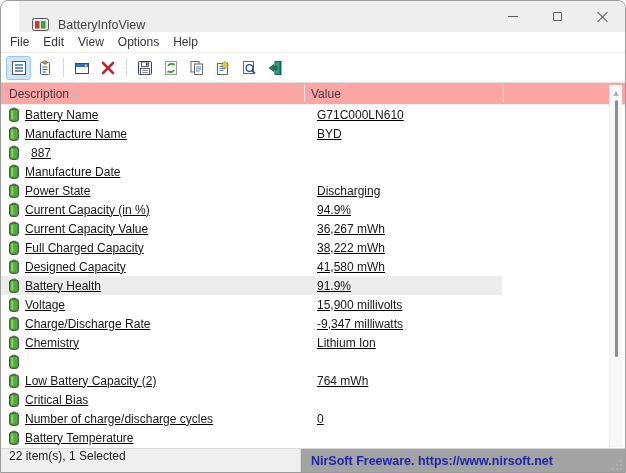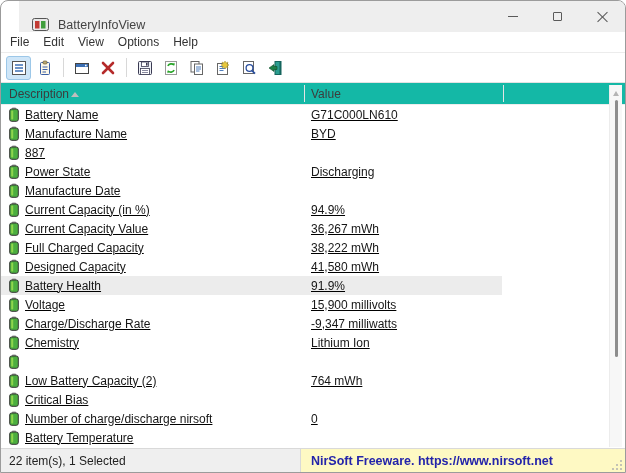--- a/index.html
+++ b/index.html
@@ -56,21 +56,21 @@
     width: 25px; height: 24px;
     display: flex; align-items: center; justify-content: center;
     border: 1px solid transparent; border-radius: 3px;
     margin-right: 1px;
   }
   .tbtn.pressed { background: #cfe6f8; border-color: #9cc7e8; }
   .tsep { width: 1px; height: 19px; background: #d8d8d8; margin: 0 5px; }
 
   
   .list-header {
-    position: relative; height: 22px; background: #14b8a6;
+    position: relative; height: 22px; background: #fca5a5;
     font-size: 12px; color: #3c3c3c;
     border-bottom: 1px solid #ededed;
   }
   .col-desc { position: absolute; left: 8px; top: 4px; }
   .sort-asc { position: absolute; left: 70px; top: 9px;
     width: 0; height: 0; border-left: 4px solid transparent; border-right: 4px solid transparent;
     border-bottom: 5px solid #bdbdbd; }
   .col-value { position: absolute; left: 310px; top: 4px; }
   .hdr-sep { position: absolute; top: 2px; bottom: 2px; width: 1px; background: #e4e4e4; }
   .hdr-sep.s1 { left: 303px; }
@@ -81,21 +81,21 @@
   .row {
     display: flex; align-items: center;
     height: 19px; padding-left: 8px;
     font-size: 12px; color: #161616;
   }
   .row.selected {
     background: linear-gradient(to right, #ececec 0, #ececec 501px, transparent 501px);
   }
   .batt { width: 10px; height: 15px; flex: 0 0 auto; margin-right: 6px; }
   .cell-desc { width: 286px; white-space: nowrap; overflow: hidden; }
-  .cell-value { flex: 1; white-space: nowrap; }
+  .cell-value { flex: 1; white-space: nowrap; margin-left: 6px; }
 
   
   .scrollbar {
     position: absolute; top: 84px; bottom: 25px; right: 3px; width: 13px;
     background: #f7f7f7; border-left: 1px solid #ececec;
   }
   .sb-up {
     position: absolute; top: 6px; left: 3px;
     width: 0; height: 0;
     border-left: 3.5px solid transparent; border-right: 3.5px solid transparent;
@@ -108,23 +108,23 @@
   }
 
   
   .statusbar {
     position: absolute; left: 0; right: 0; bottom: 0; height: 24px;
     background: #efefef; border-top: 1px solid #d9d9d9;
     display: flex; align-items: center;
     font-size: 12px; color: #222;
   }
   .status-left { width: 300px; padding-left: 8px; height: 100%;
-    display: flex; align-items: center; border-right: 1px solid #d9d9d9; }
+    display: flex; align-items: flex-start; border-right: 1px solid #d9d9d9; }
   .status-right { flex: 1; padding-left: 10px; height: 100%;
-    display: flex; align-items: center; background: #fef9c3;
+    display: flex; align-items: center; background: #a3a3a3;
     font-weight: bold; color: #2424aa; font-size: 12.5px; }
   .grip { position: absolute; right: 2px; bottom: 2px; }
 </style>
 </head>
 <body>
 
 <div class="window">
 
   <div class="titlebar">
     <svg class="app-icon" viewBox="0 0 17 15">
@@ -274,38 +274,38 @@
         <rect x="2.2" y="3.6" width="2" height="9" rx="1" fill="#8fd64d"></rect>
       </svg>
       <span class="cell-value">887</span>
     </div>
       <div class="row">
       <svg class="batt" viewBox="0 0 10 15">
         <rect x="3" y="0.5" width="4" height="2.5" rx="0.8" fill="#9a9a9a"></rect>
         <rect x="0.7" y="2" width="8.6" height="12.3" rx="2" fill="#4cae3f" stroke="#333" stroke-width="1"></rect>
         <rect x="2.2" y="3.6" width="2" height="9" rx="1" fill="#8fd64d"></rect>
       </svg>
+      <span class="cell-desc">Manufacture Date</span>
+      <span class="cell-value"></span>
+    </div>
+      <div class="row">
+      <svg class="batt" viewBox="0 0 10 15">
+        <rect x="3" y="0.5" width="4" height="2.5" rx="0.8" fill="#9a9a9a"></rect>
+        <rect x="0.7" y="2" width="8.6" height="12.3" rx="2" fill="#4cae3f" stroke="#333" stroke-width="1"></rect>
+        <rect x="2.2" y="3.6" width="2" height="9" rx="1" fill="#8fd64d"></rect>
+      </svg>
       <span class="cell-desc">Power State</span>
       <span class="cell-value">Discharging</span>
     </div>
       <div class="row">
       <svg class="batt" viewBox="0 0 10 15">
         <rect x="3" y="0.5" width="4" height="2.5" rx="0.8" fill="#9a9a9a"></rect>
         <rect x="0.7" y="2" width="8.6" height="12.3" rx="2" fill="#4cae3f" stroke="#333" stroke-width="1"></rect>
         <rect x="2.2" y="3.6" width="2" height="9" rx="1" fill="#8fd64d"></rect>
       </svg>
-      <span class="cell-desc">Manufacture Date</span>
-      <span class="cell-value"></span>
-    </div>
-      <div class="row">
-      <svg class="batt" viewBox="0 0 10 15">
-        <rect x="3" y="0.5" width="4" height="2.5" rx="0.8" fill="#9a9a9a"></rect>
-        <rect x="0.7" y="2" width="8.6" height="12.3" rx="2" fill="#4cae3f" stroke="#333" stroke-width="1"></rect>
-        <rect x="2.2" y="3.6" width="2" height="9" rx="1" fill="#8fd64d"></rect>
-      </svg>
       <span class="cell-desc">Current Capacity (in %)</span>
       <span class="cell-value">94.9%</span>
     </div>
       <div class="row">
       <svg class="batt" viewBox="0 0 10 15">
         <rect x="3" y="0.5" width="4" height="2.5" rx="0.8" fill="#9a9a9a"></rect>
         <rect x="0.7" y="2" width="8.6" height="12.3" rx="2" fill="#4cae3f" stroke="#333" stroke-width="1"></rect>
         <rect x="2.2" y="3.6" width="2" height="9" rx="1" fill="#8fd64d"></rect>
       </svg>
       <span class="cell-desc">Current Capacity Value</span>
@@ -390,21 +390,21 @@
       </svg>
       <span class="cell-desc">Critical Bias</span>
       <span class="cell-value"></span>
     </div>
       <div class="row">
       <svg class="batt" viewBox="0 0 10 15">
         <rect x="3" y="0.5" width="4" height="2.5" rx="0.8" fill="#9a9a9a"></rect>
         <rect x="0.7" y="2" width="8.6" height="12.3" rx="2" fill="#4cae3f" stroke="#333" stroke-width="1"></rect>
         <rect x="2.2" y="3.6" width="2" height="9" rx="1" fill="#8fd64d"></rect>
       </svg>
-      <span class="cell-desc">Number of charge/discharge nirsoft</span>
+      <span class="cell-desc">Number of charge/discharge cycles</span>
       <span class="cell-value">0</span>
     </div>
       <div class="row">
       <svg class="batt" viewBox="0 0 10 15">
         <rect x="3" y="0.5" width="4" height="2.5" rx="0.8" fill="#9a9a9a"></rect>
         <rect x="0.7" y="2" width="8.6" height="12.3" rx="2" fill="#4cae3f" stroke="#333" stroke-width="1"></rect>
         <rect x="2.2" y="3.6" width="2" height="9" rx="1" fill="#8fd64d"></rect>
       </svg>
       <span class="cell-desc">Battery Temperature</span>
       <span class="cell-value"></span>

